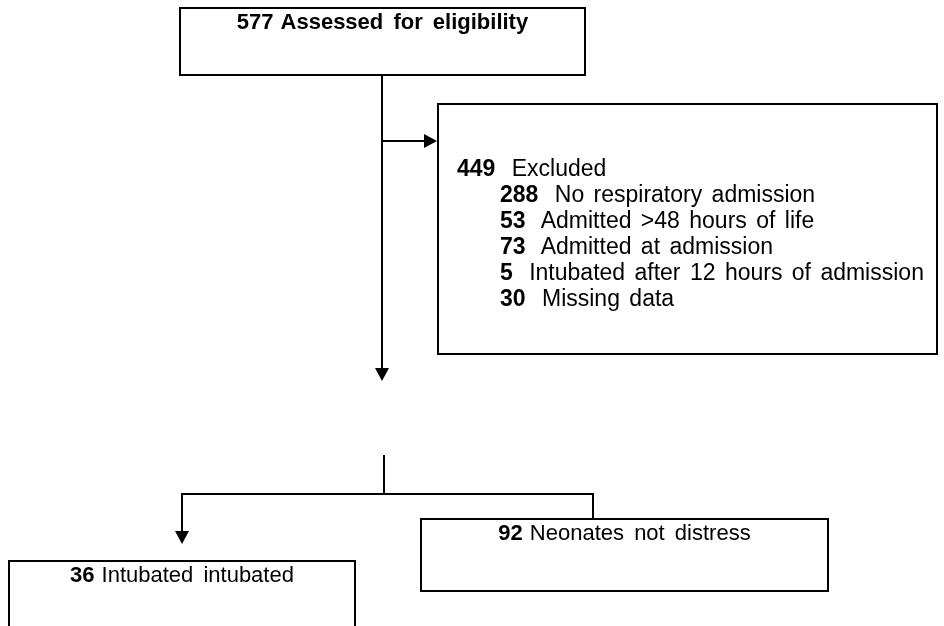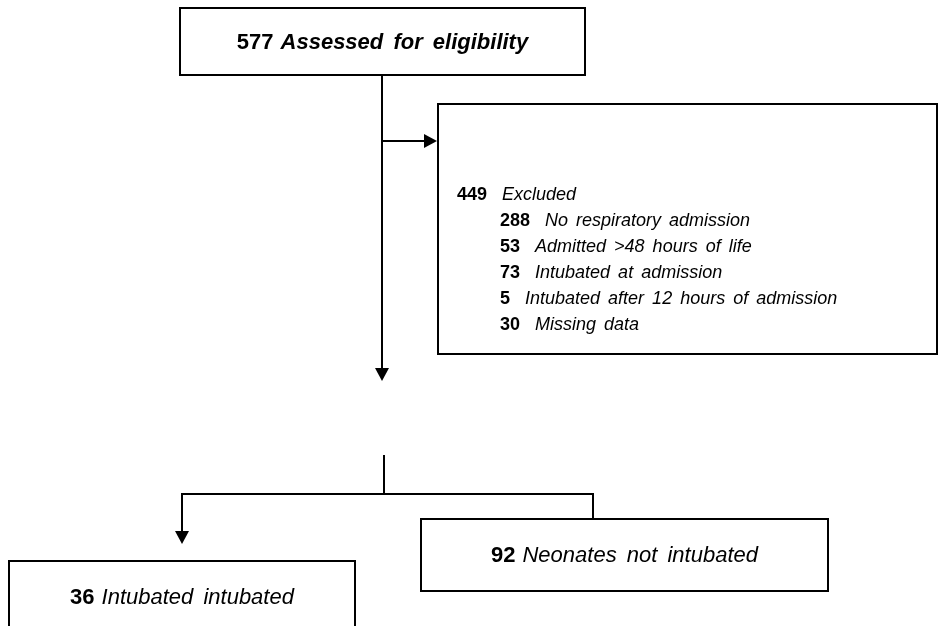--- a/index.html
+++ b/index.html
@@ -17,42 +17,41 @@
     overflow: hidden;
   }
   .node {
     position: absolute;
     border: 2px solid #000000;
     background: #ffffff;
     box-sizing: border-box;
   }
   .node.centered {
     display: flex;
-    align-items: center;
+    align-items: flex-start;
     justify-content: center;
     font-size: 22px;
     word-spacing: 4px;
     white-space: nowrap;
   }
   .num {
     font-weight: 700;
     margin-right: 7px;
   }
   .label {
     font-weight: 400;
-    font-style: italic;
   }
   .node-assessed .label {
     font-weight: 700;
   }
   .node-excluded {
-    font-size: 18px;
+    font-size: 23px;
     line-height: 26px;
     word-spacing: 3px;
-    padding: 76px 14px 0 18px;
+    padding: 50px 14px 0 18px;
   }
   .excl-head {
     white-space: nowrap;
   }
   .reason {
     padding-left: 43px;
     white-space: nowrap;
   }
   .line {
     position: absolute;
@@ -99,21 +98,21 @@
     <div class="reason">
       <span class="num">288</span>
       <span class="label">No respiratory admission</span>
     </div>
     <div class="reason">
       <span class="num">53</span>
       <span class="label">Admitted &gt;48 hours of life</span>
     </div>
     <div class="reason">
       <span class="num">73</span>
-      <span class="label">Intubated at admission</span>
+      <span class="label">Admitted at admission</span>
     </div>
     <div class="reason">
       <span class="num">5</span>
       <span class="label">Intubated after 12 hours of admission</span>
     </div>
     <div class="reason">
       <span class="num">30</span>
       <span class="label">Missing data</span>
     </div>
   </div>
@@ -128,16 +127,16 @@
   <div class="line" style="left:592px; top:493px; width:2px; height:40px;"></div>
   <div class="arrow-down" style="left:586px; top:531px;"></div>
 
   <div class="node centered" style="left:8px; top:560px; width:348px; height:74px;">
     <span class="num">36</span>
     <span class="label">Intubated intubated</span>
   </div>
 
   <div class="node centered" style="left:420px; top:518px; width:409px; height:74px;">
     <span class="num">92</span>
-    <span class="label">Neonates not intubated</span>
+    <span class="label">Neonates not distress</span>
   </div>
 
 </div>
 
 </body></html>

